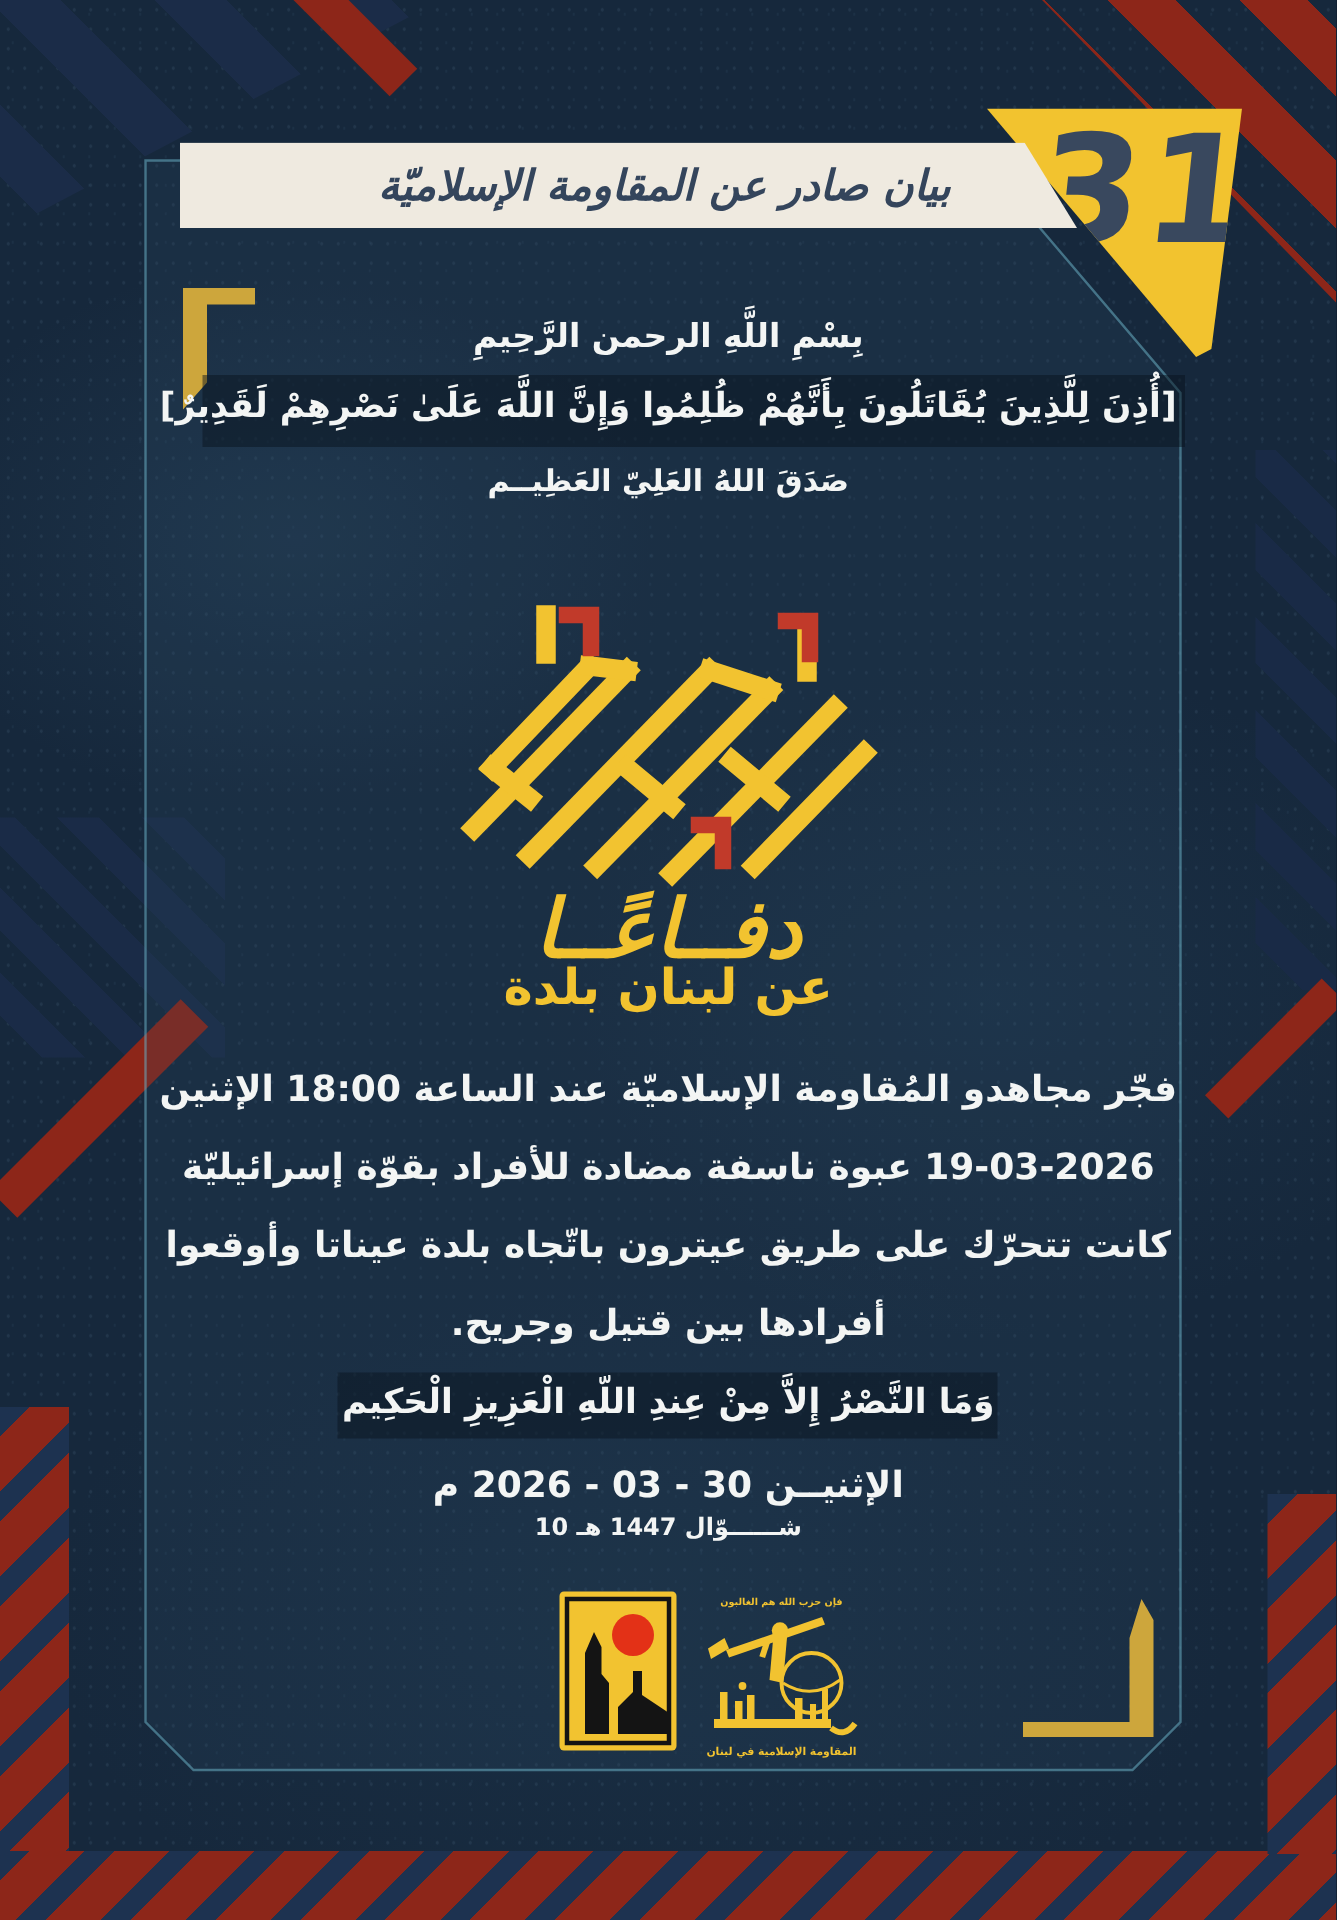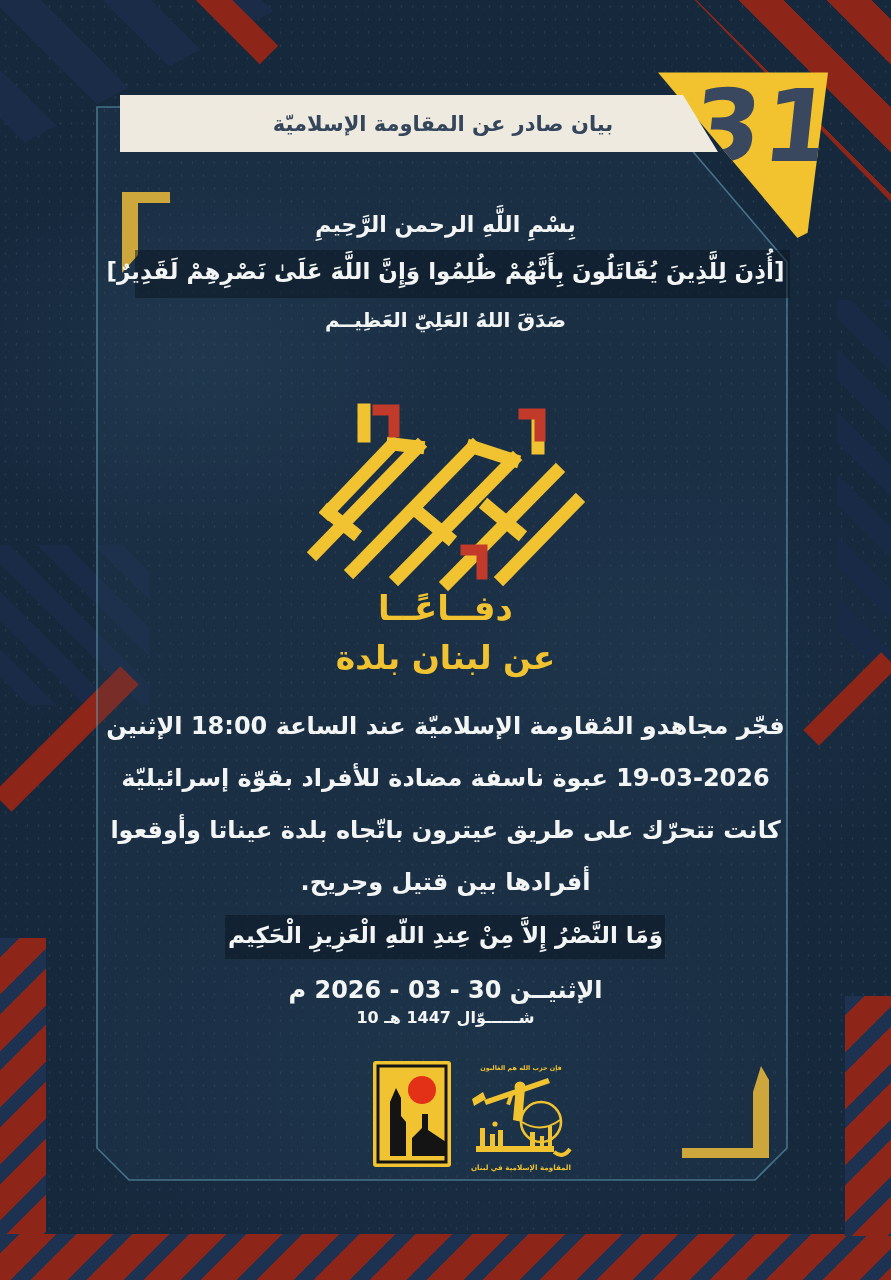--- a/index.html
+++ b/index.html
@@ -38,33 +38,33 @@
     transform:rotate(-45deg); z-index:2;}
   .hz{ background:repeating-linear-gradient(135deg, #1d3250 0 14px, #8d2619 14px 40px); z-index:2;}
   .hz-left{ left:0; top:938px; width:46px; height:342px; }
   .hz-bottom{ left:0; top:1234px; width:891px; height:46px; }
   .hz-right{ right:0; top:996px; width:46px; height:240px; }
 
   
   .banner{ left:120px; top:95px; width:598px; height:57px; background:#efeae0; z-index:5;
     clip-path:polygon(0 0, 563px 0, 100% 100%, 0 100%);
     display:flex; align-items:center; justify-content:center; }
-  .banner span{ color:#34455c; font-weight:700; font-size:21px; padding-left:48px; }
+  .banner span{ color:#34455c; font-weight:700; font-size:28px; padding-left:48px;font-style:italic; }
   .badge{ left:658px; top:60px; width:170px; height:178px; background:#f2c32f; z-index:4;
     clip-path:polygon(0 7%, 100% 7%, 88% 97%, 82% 100%); }
   .badge span{ position:absolute; left:34px; top:8px; color:#39485e; font-weight:800;
     font-size:100px; letter-spacing:2px; transform:skewX(-6deg); font-family:"DejaVu Sans", sans-serif;}
 
   
   .band{ background:rgba(8,18,30,0.48); z-index:3; }
   .txt{ z-index:6; color:#f3f5f4; text-align:center; width:100%; left:0; font-weight:700; }
   .basmala{ top:212px; font-size:22px; }
   .verse{ top:258px; font-size:23px; }
   .sadaqa{ top:308px; font-size:20px; }
-  .emblem-sub1{ top:588px; font-size:34px; color:#f2c330; letter-spacing:1px;}
+  .emblem-sub1{ top:588px; font-size:54px; color:#f2c330; letter-spacing:1px;font-style:italic;}
   .emblem-sub2{ top:638px; font-size:33px; color:#f2c330; }
   .statement{ top:700px; font-size:24px; line-height:52px; }
   .closing{ top:922px; font-size:23px; }
   .date-g{ top:976px; font-size:24px; }
   .date-h{ top:1008px; font-size:16px; direction:ltr; unicode-bidi:isolate; }
 
   svg text{ font-family:"DejaVu Sans", sans-serif; }
 </style>
 </head>
 <body>

